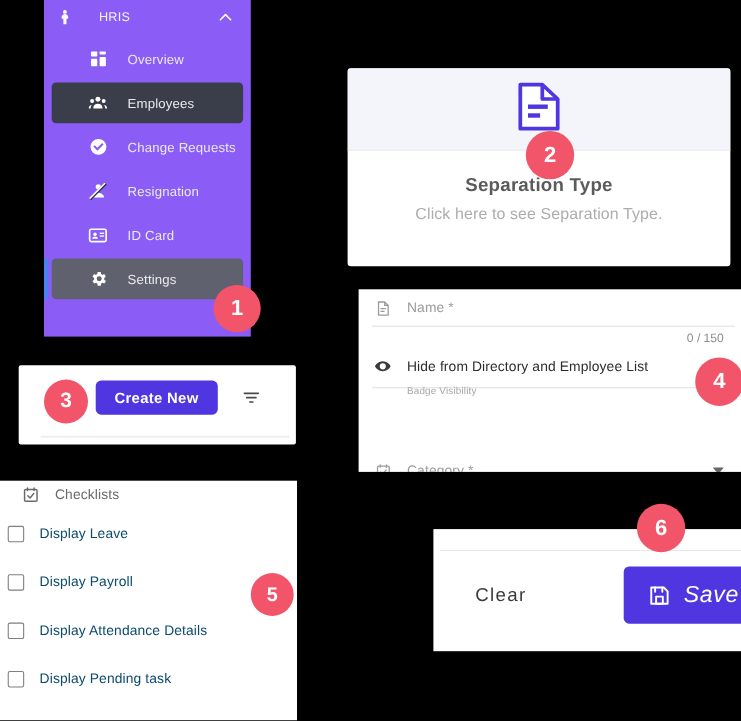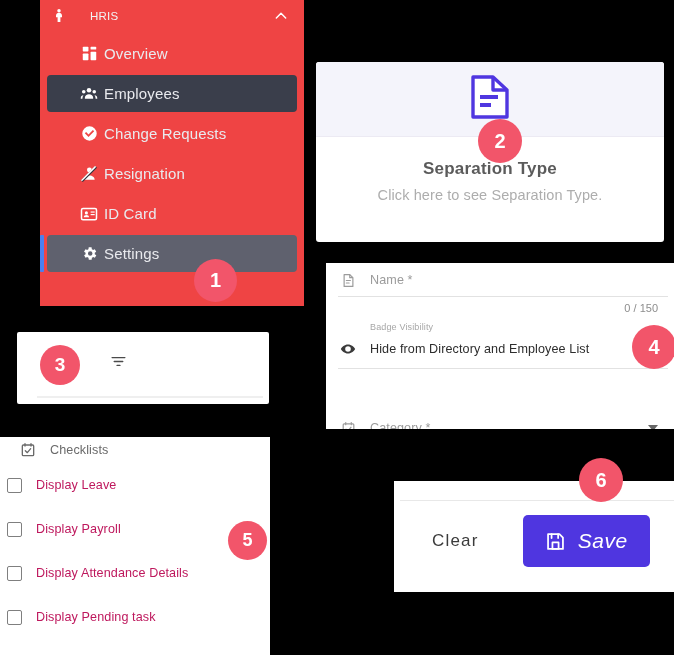--- a/index.html
+++ b/index.html
@@ -20,23 +20,23 @@
   .panel {
     position: absolute;
     background: #ffffff;
     overflow: hidden;
   }
 
   
   #sidebar-panel {
     left: 40px;
     top: 0px;
-    width: 264px;
+    width: 188px;
     height: 306px;
-    background: #ef4444;
+    background: #8b5cf6;
   }
   .sb-header {
     height: 32px;
     display: flex;
     align-items: center;
     padding: 0 14px 0 10px;
     color: #ffffff;
   }
   .sb-header .sb-title {
     flex: 1;
@@ -58,22 +58,22 @@
     height: 37px;
     display: flex;
     align-items: center;
     margin: 3px 7px;
     border-radius: 4px;
     position: relative;
     color: #e9eaee;
   }
   .sb-item .sb-ico { margin-left: 33px; }
   .sb-item .sb-label {
-    margin-left: 6px;
-    font-size: 15px;
+    margin-left: 18px;
+    font-size: 12px;
     letter-spacing: .15px;
     white-space: nowrap;
   }
   .sb-item.active { background: #3a3e4b; }
   .sb-item.selected { background: #5f616e; }
   .sb-item.selected .accent {
     position: absolute;
     left: -7px;
     top: 0;
     bottom: 0;
@@ -243,21 +243,21 @@
     width: 15px;
     height: 15px;
     border: 1.6px solid #7f7f7f;
     border-radius: 2px;
     flex: none;
     box-sizing: border-box;
   }
   .ck-label {
     margin-left: 14px;
     font-size: 12.6px;
-    color: #be185d;
+    color: #0c4a6e;
     letter-spacing: .1px;
   }
   .ck-header .ck-label { color: #6a6a6a; }
 
   
   #save-panel {
     left: 394px;
     top: 481px;
     width: 280px;
     height: 111px;
@@ -270,20 +270,21 @@
     height: 1px;
     background: #e8e8e8;
   }
   .save-row {
     position: absolute;
     left: 0;
     right: 0;
     top: 34px;
     display: flex;
     align-items: center;
+    gap: 44px;
   }
   .btn-clear {
     background: transparent;
     border: none;
     color: #3b3b3b;
     font-size: 17px;
     letter-spacing: 1.2px;
     font-family: "Liberation Sans", sans-serif;
     margin-left: 32px;
     cursor: pointer;
@@ -426,20 +427,21 @@
     </span>
   </div>
   <div class="sep-body">
     <div class="sep-title">Separation Type</div>
     <div class="sep-sub">Click here to see Separation Type.</div>
   </div>
 </div>
 
 <div class="panel" id="create-panel">
   <div class="create-row">
+    <button class="btn-primary">Create New</button>
     <span class="filter-icon">
       <svg width="17" height="17" viewBox="0 0 24 24" fill="none" stroke="#4a4a4a" stroke-width="2" stroke-linecap="round">
         <line x1="3" y1="6.5" x2="21" y2="6.5"></line>
         <line x1="6" y1="12" x2="18" y2="12"></line>
         <line x1="10" y1="17.5" x2="14" y2="17.5"></line>
       </svg>
     </span>
   </div>
   <div class="create-underline"></div>
 </div>
@@ -456,33 +458,33 @@
       </svg>
     </span>
     <span class="f-placeholder">Name *</span>
     <span class="f-rule" style="bottom:0;"></span>
   </div>
 
   <div class="f-row" style="height:22px;">
     <span class="f-counter">0 / 150</span>
   </div>
 
-  <div class="f-row" style="height:16px;">
-    <span class="f-badgelabel">Badge Visibility</span>
-  </div>
-
   <div class="f-row" style="height:28px;">
     <span class="f-ico">
       <svg width="16" height="16" viewBox="0 0 24 24" fill="#3a3a3a">
         <path d="M12 5.2C6.8 5.2 2.6 9.1 1.3 12c1.3 2.9 5.5 6.8 10.7 6.8s9.4-3.9 10.7-6.8C21.4 9.1 17.2 5.2 12 5.2zm0 11a4.2 4.2 0 1 1 4.2-4.2A4.2 4.2 0 0 1 12 16.2z"></path>
         <circle cx="12" cy="12" r="2.4" fill="#ffffff"></circle>
       </svg>
     </span>
     <span class="f-value">Hide from Directory and Employee List</span>
     <span class="f-rule" style="bottom:-6px;"></span>
+  </div>
+
+  <div class="f-row" style="height:16px;">
+    <span class="f-badgelabel">Badge Visibility</span>
   </div>
 
   <div class="f-row" style="height:52px;"></div>
 
   <div class="f-row" style="height:26px;">
     <span class="f-ico">
       <svg width="15" height="15" viewBox="0 0 24 24" fill="none" stroke="#9b9b9b" stroke-width="1.9" stroke-linejoin="round">
         <rect x="3.5" y="4.5" width="17" height="16" rx="1.5"></rect>
         <line x1="7.5" y1="2.5" x2="7.5" y2="6" stroke-linecap="round"></line>
         <line x1="16.5" y1="2.5" x2="16.5" y2="6" stroke-linecap="round"></line>

